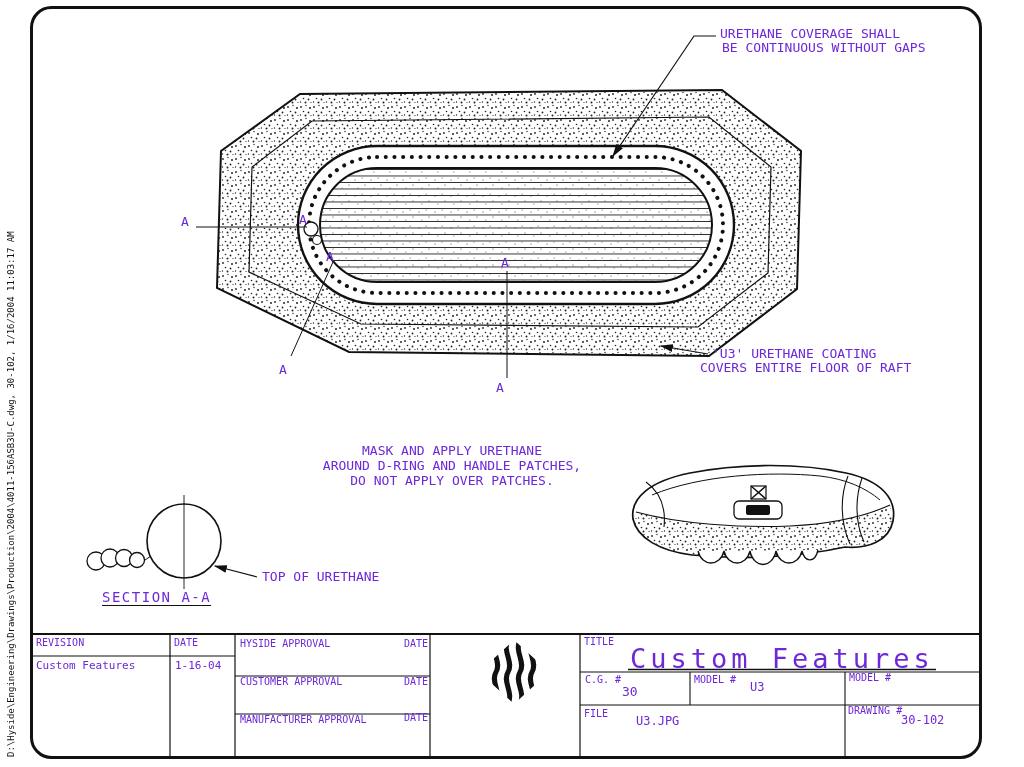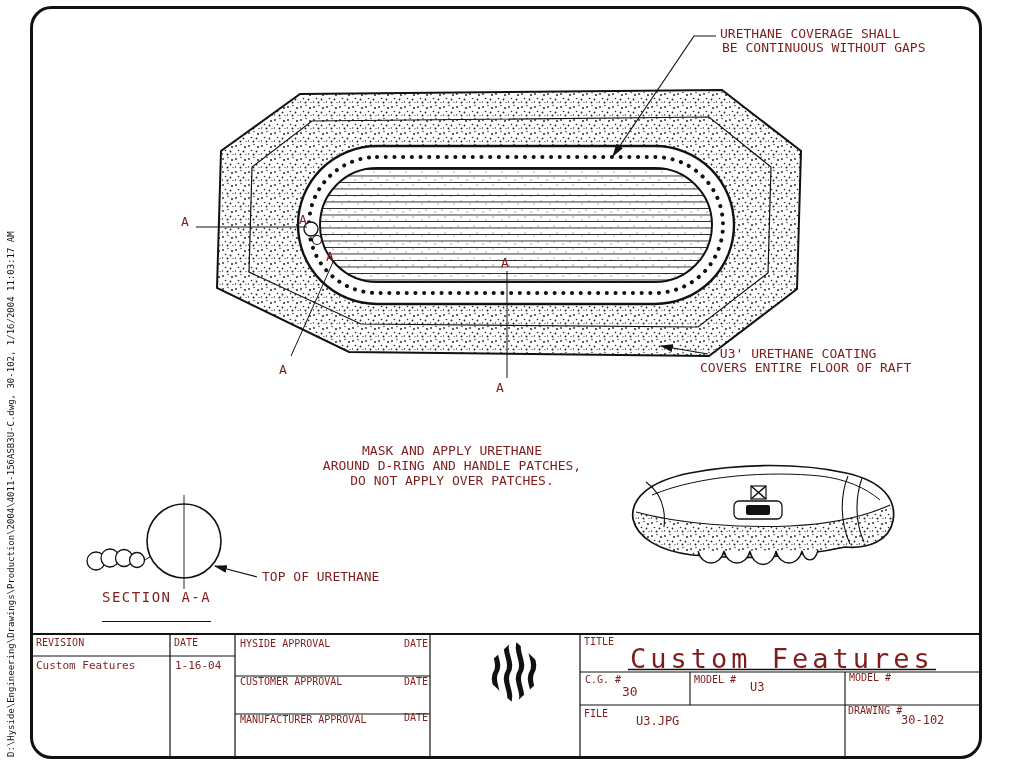--- a/index.html
+++ b/index.html
@@ -1,30 +1,30 @@
 <!DOCTYPE html>
 <html><head>
 <meta charset="utf-8">
 <style>
   html,body { margin:0; padding:0; background:#ffffff; }
   #page {
     position:relative; width:1024px; height:767px; background:#ffffff;
     overflow:hidden; font-family:"DejaVu Sans Mono", monospace; color:#111;
   }
   svg { position:absolute; left:0; top:0; }
-  .t { position:absolute; color:#7f1d1d; line-height:1; white-space:pre;
+  .t { position:absolute; color:#6d28d9; line-height:1; white-space:pre;
        font-family:"DejaVu Sans Mono", monospace; } .f10{font-size:10px;} .f11{font-size:11px;}
   .f12{font-size:12px;text-align:right;} .f13{font-size:13px;} .f14{font-size:14px;} .f15{font-size:12px;margin-left:17px;}
   .ctr { text-align:center; }
   .vstamp {
     position:absolute; left:6px; top:757px; transform:rotate(-90deg);
     transform-origin:0 0; font-size:9px; white-space:nowrap; color:#111;
     font-family:"DejaVu Sans Mono", monospace;
   }
-  .section-lbl { border-bottom:1.5px solid #111; padding-bottom:17px; letter-spacing:1.5px; }
+  .section-lbl { border-bottom:1.5px solid #111; padding-bottom:1px; letter-spacing:1.5px; }
   .big-title { font-size:27px; letter-spacing:4px; }
   .company { font-family:"Liberation Serif", serif; font-weight:700;
              font-size:26px; letter-spacing:1px; }
 </style>
 </head>
 <body>
 
 <div id="page">
 
   <svg width="1024" height="767" viewBox="0 0 1024 767">

